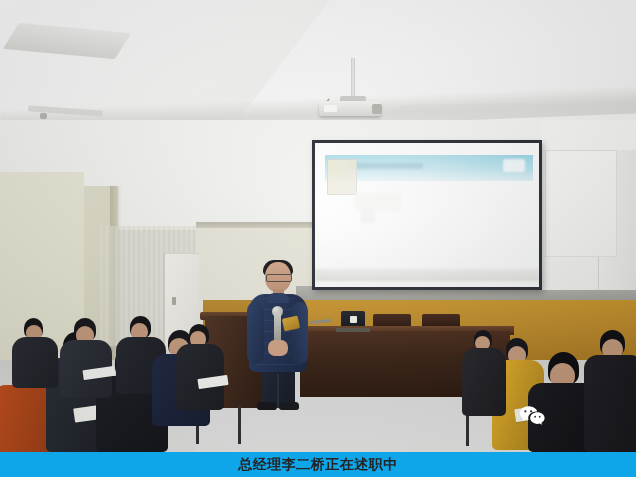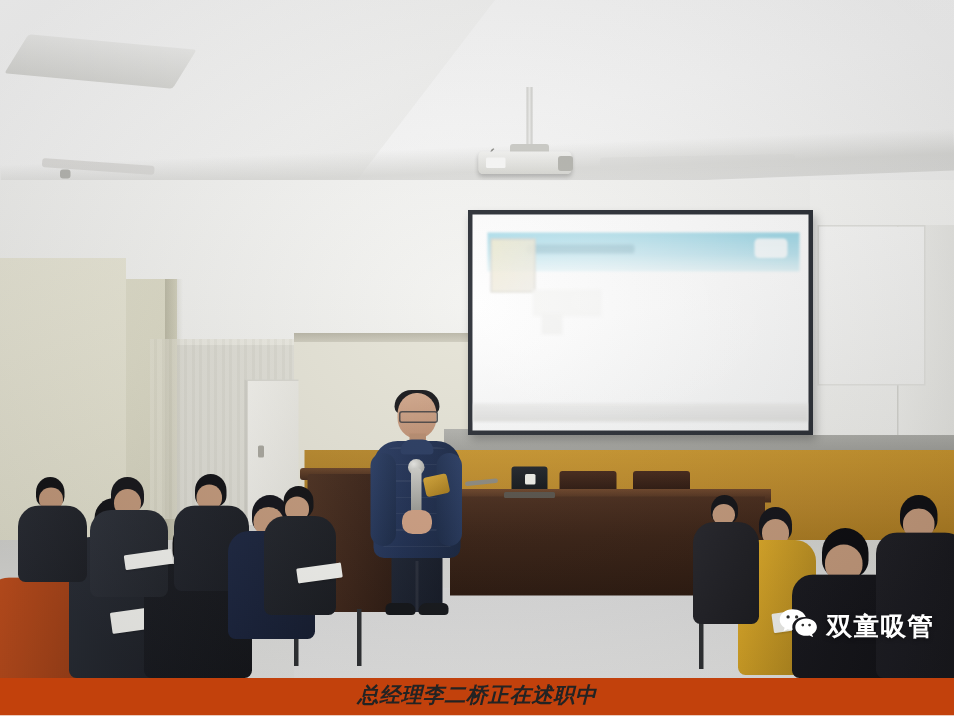--- a/index.html
+++ b/index.html
@@ -334,21 +334,21 @@
   }
   .wechat-logo{position:relative;width:26px;height:24px;flex:0 0 auto;}
   .wm-text{
     color:#ffffff;font-size:17px;font-weight:bold;letter-spacing:1px;
     font-family:"DejaVu Sans","Liberation Sans",sans-serif;
     white-space:nowrap;
   }
 
   
   .caption-bar{
-    position:absolute;left:0;top:452px;width:636px;height:25px;background:#c2410c;font-style:italic;
+    position:absolute;left:0;top:452px;width:636px;height:25px;background:#0ea5e9;
   }
   .caption-text{
     position:absolute;left:0;top:0;width:636px;
     text-align:center;line-height:25px;
     font-size:14px;color:#232323;font-weight:bold;letter-spacing:.5px;
     font-family:"DejaVu Sans","Liberation Sans",sans-serif;
   }
 </style>
 </head>
 <body>
@@ -522,21 +522,20 @@
       <span class="wechat-logo">
         <svg viewBox="0 0 26 24" width="26" height="24" aria-hidden="true">
           <path d="M9.4 1.2C4.6 1.2 0.8 4.3 0.8 8.1c0 2.2 1.3 4.1 3.3 5.4l-0.8 2.4 2.8-1.4c0.9 0.2 1.7 0.4 2.6 0.4 0.3 0 0.5 0 0.8 0 -0.2-0.6-0.3-1.2-0.3-1.8 0-3.7 3.6-6.7 8.1-6.7 0.3 0 0.6 0 0.9 0C17.3 3.4 13.7 1.2 9.4 1.2z" fill="#ffffff"></path>
           <circle cx="6.4" cy="6.3" r="1.1" fill="#2b2b2b"></circle>
           <circle cx="12.1" cy="6.3" r="1.1" fill="#2b2b2b"></circle>
           <path d="M25.6 13.1c0-3.2-3.2-5.8-7.2-5.8s-7.2 2.6-7.2 5.8 3.2 5.8 7.2 5.8c0.8 0 1.6-0.1 2.3-0.3l2.4 1.2 -0.7-2c1.9-1.1 3.2-2.8 3.2-4.7z" fill="#ffffff"></path>
           <circle cx="16.2" cy="11.7" r="0.9" fill="#2b2b2b"></circle>
           <circle cx="20.7" cy="11.7" r="0.9" fill="#2b2b2b"></circle>
         </svg>
       </span>
-      <span class="wm-text">双童吸管</span>
     </div>
 
   </div>
 
   <div class="caption-bar">
     <div class="caption-text">总经理李二桥正在述职中</div>
   </div>
 
 </div>
 

